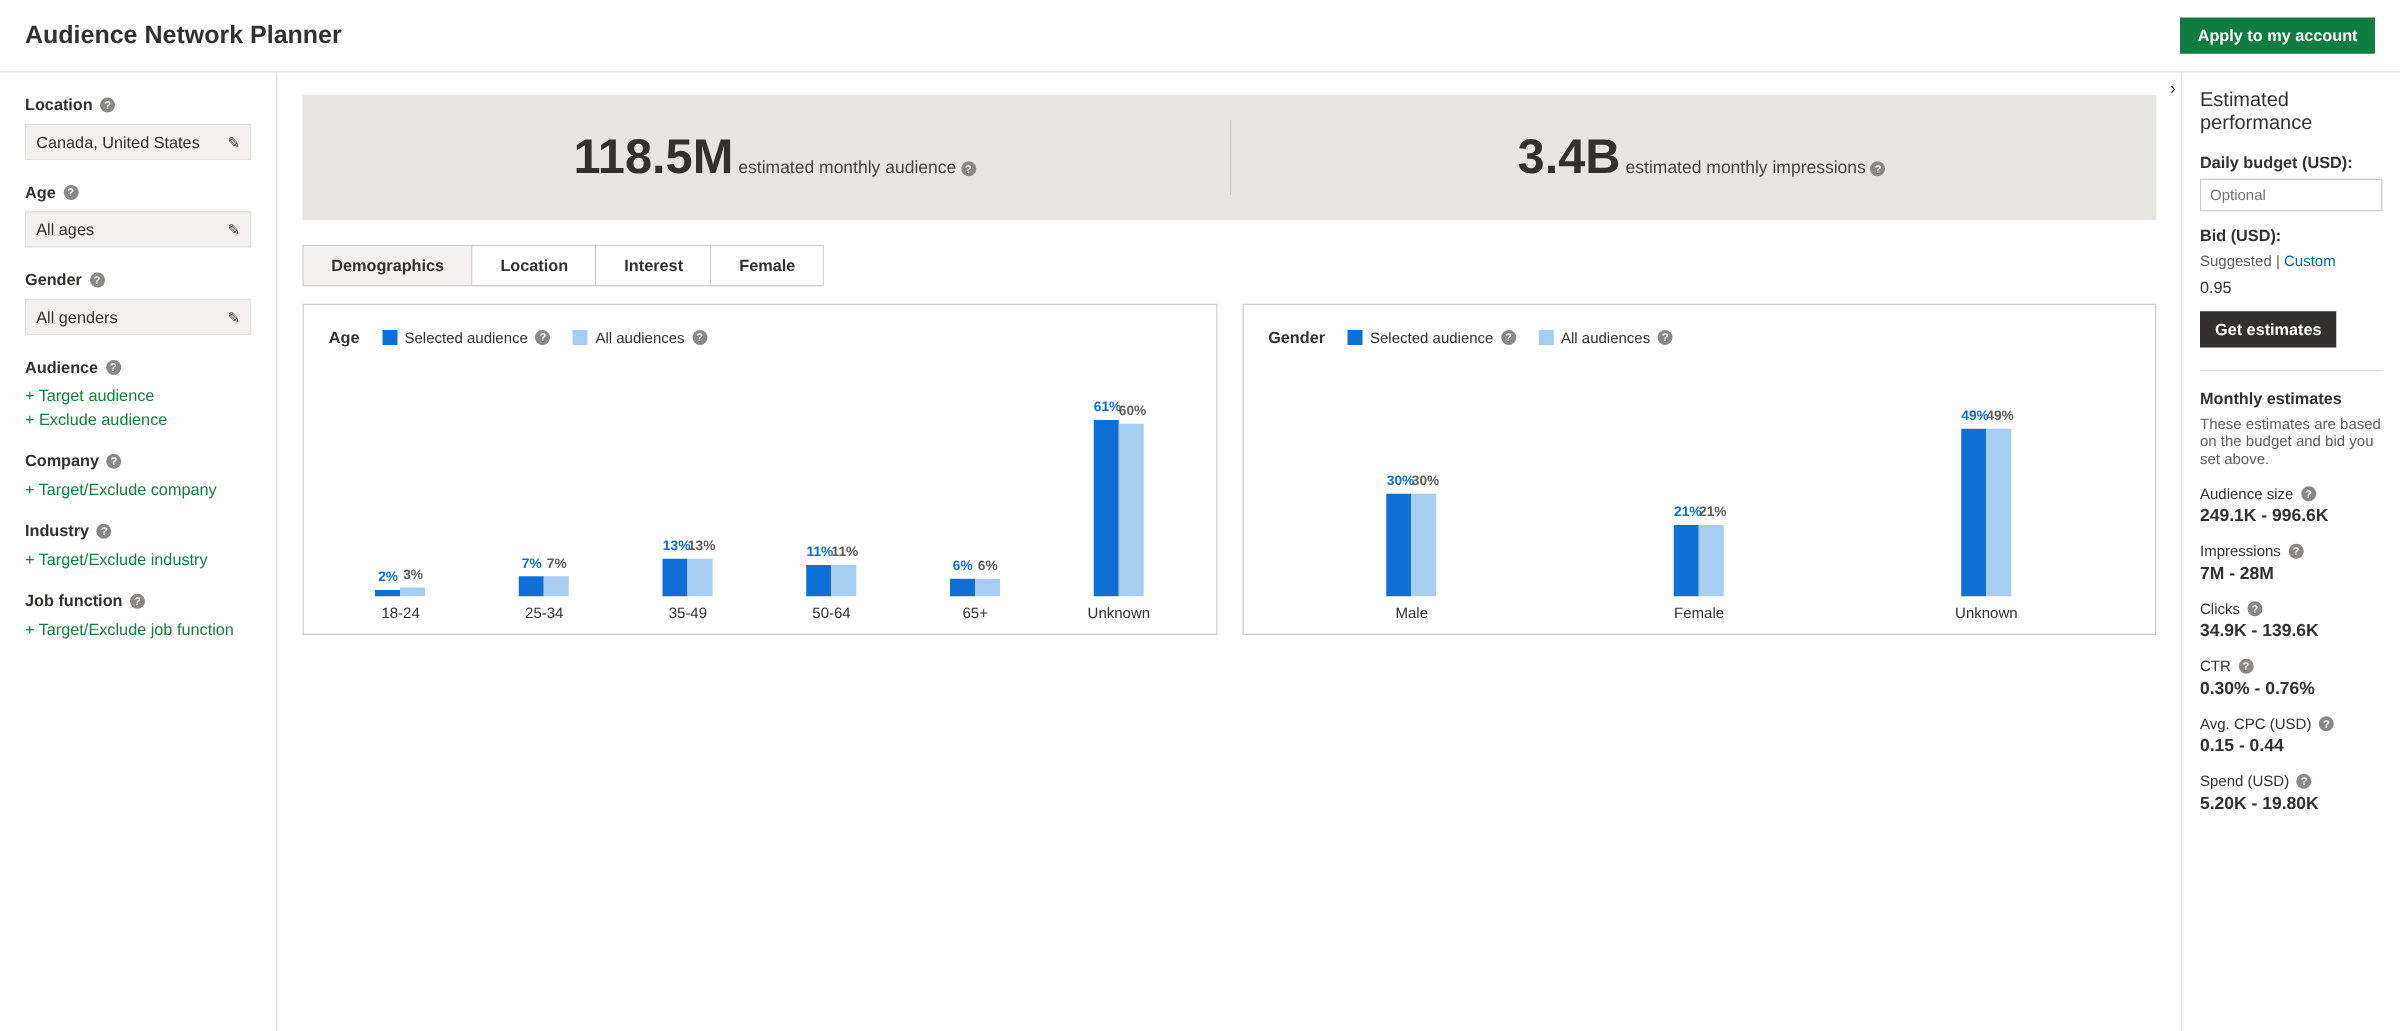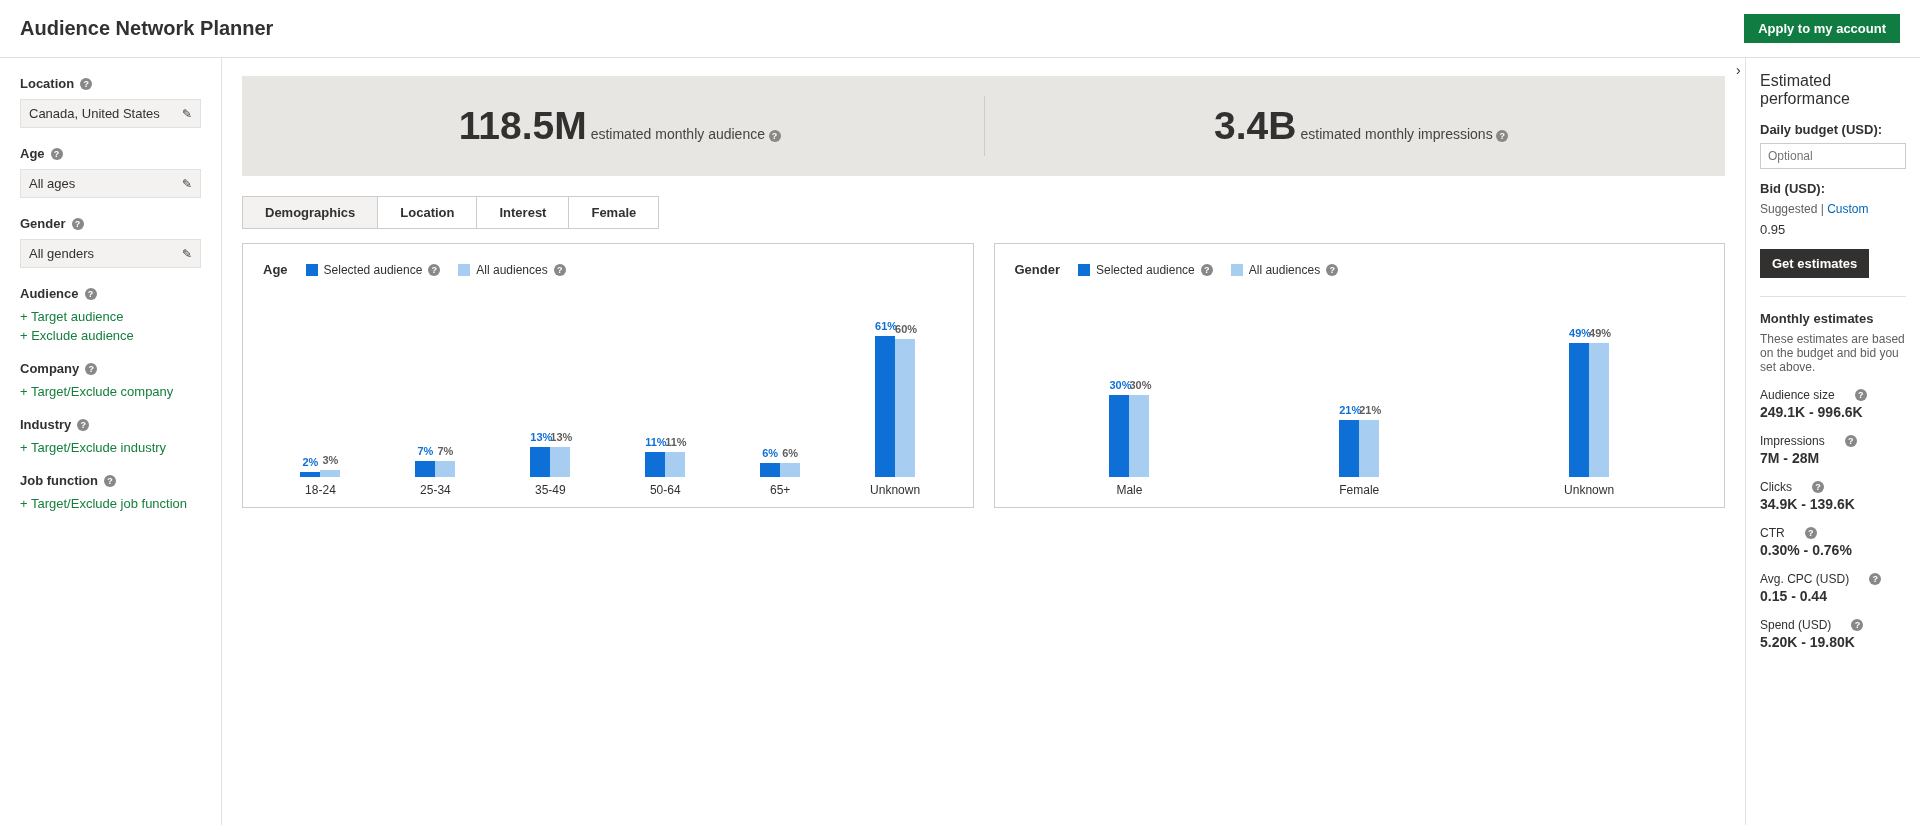--- a/index.html
+++ b/index.html
@@ -45,21 +45,21 @@
   .right-panel { width: 175px; border-left: 1px solid #e1e1e1; padding: 14px 14px; position: relative; }
   .collapse-chevron { position: absolute; left: -10px; top: 4px; font-size: 14px; cursor: pointer; }
   .rp-title { font-size: 16px; font-weight: 400; margin-bottom: 14px; }
   .rp-label { font-size: 13px; font-weight: 700; margin-bottom: 6px; display: flex; align-items: center; gap: 6px; }
   .rp-text { font-size: 12px; color: #605e5c; margin-bottom: 6px; }
   .rp-input { width: 100%; border: 1px solid #ccc; padding: 5px 7px; font-size: 12px; margin-bottom: 12px; }
   .rp-val { font-size: 13px; margin-bottom: 12px; }
   .btn-dark { background: #323130; color: #fff; border: none; padding: 7px 12px; font-size: 13px; font-weight: 600; cursor: pointer; margin-bottom: 18px; }
   hr.rp-div { border: none; border-top: 1px solid #e1e1e1; margin-bottom: 14px; }
   .rp-stat { margin-bottom: 14px; }
-  .rp-stat .lab { font-size: 12px; color: #323130; display: flex; align-items: center; gap: 20px; }
+  .rp-stat .lab { font-size: 12px; color: #323130; display: flex; align-items: center; gap: 6px; }
   .rp-stat .val { font-size: 14px; font-weight: 700; margin-top: 2px; }
 </style>
 </head>
 <body>
 
 <div class="topbar">
   <h1>Audience Network Planner</h1>
   <button class="btn-primary">Apply to my account</button>
 </div>
 

